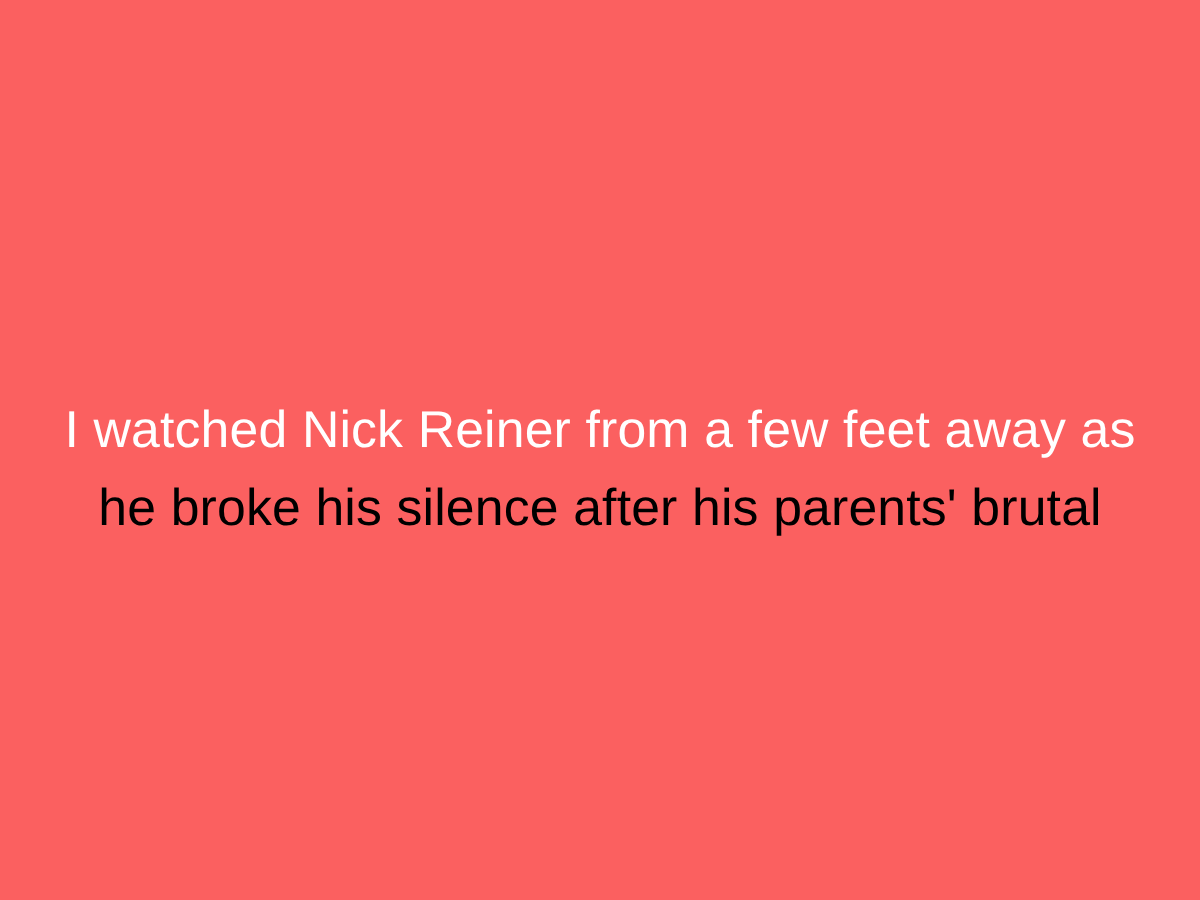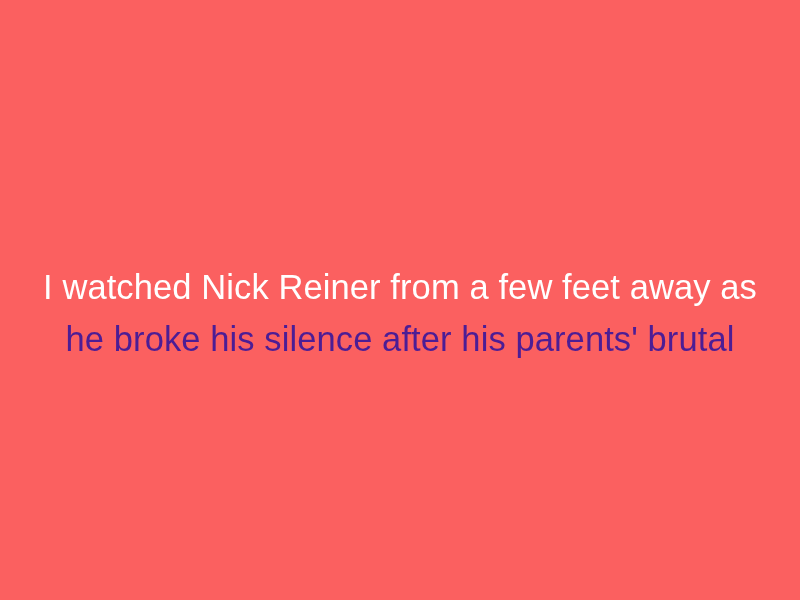--- a/index.html
+++ b/index.html
@@ -64,17 +64,17 @@
   }
 </style>
 </head>
 <body style="background: rgb(251, 96, 96);">
 
 <div id="card" style="background: rgb(251, 96, 96);">
 
   <div id="headline-block">
     <div id="headline-inner">
       <span class="headline-line" style="color: rgb(255, 255, 255);">I watched Nick Reiner from a few feet away as</span>
-      <span class="headline-line" style="color: #4c1d95;">he broke his silence after his parents' brutal</span>
+      <span class="headline-line" style="color: #000000;">he broke his silence after his parents' brutal</span>
     </div>
   </div>
 
 </div>
 
 </body></html>

